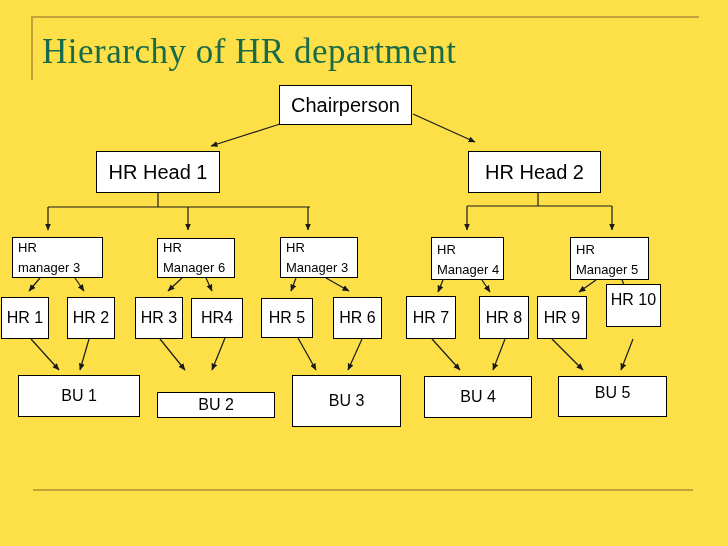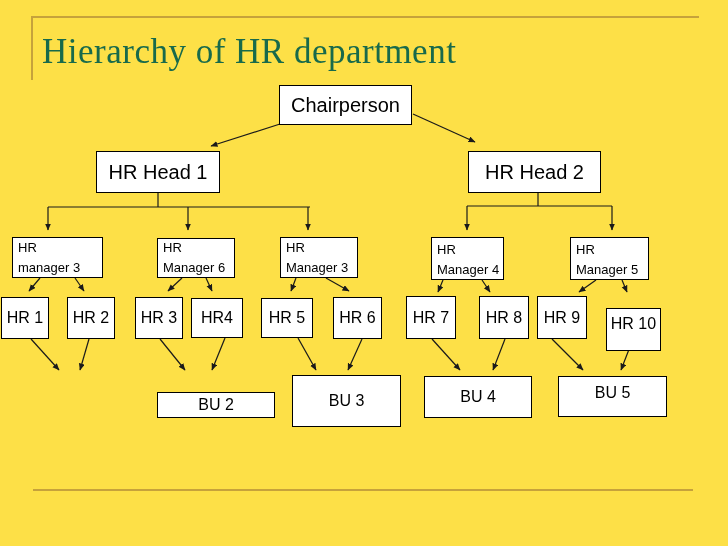--- a/index.html
+++ b/index.html
@@ -133,20 +133,21 @@
 
   <div class="node" style="left:1px; top:297px; width:48px; height:42px;">HR 1</div>
   <div class="node" style="left:67px; top:297px; width:48px; height:42px;">HR 2</div>
   <div class="node" style="left:135px; top:297px; width:48px; height:42px;">HR 3</div>
   <div class="node" style="left:191px; top:298px; width:52px; height:40px;">HR4</div>
   <div class="node" style="left:261px; top:298px; width:52px; height:40px;">HR 5</div>
   <div class="node" style="left:333px; top:297px; width:49px; height:42px;">HR 6</div>
   <div class="node" style="left:406px; top:296px; width:50px; height:43px;">HR 7</div>
   <div class="node" style="left:479px; top:296px; width:50px; height:43px;">HR 8</div>
   <div class="node" style="left:537px; top:296px; width:50px; height:43px;">HR 9</div>
-  <div class="node" style="left:606px; top:308px; width:55px; height:43px; align-items:flex-start; padding-top:6px;">HR 10</div>
+  <div class="node" style="left:606px; top:284px; width:55px; height:43px; align-items:flex-start; padding-top:6px;">HR 10</div>
 
+  <div class="node" style="left:18px; top:375px; width:122px; height:42px;">BU 1</div>
   <div class="node" style="left:157px; top:392px; width:118px; height:26px;">BU 2</div>
   <div class="node" style="left:292px; top:375px; width:109px; height:52px;">BU 3</div>
   <div class="node" style="left:424px; top:376px; width:108px; height:42px;">BU 4</div>
   <div class="node" style="left:558px; top:376px; width:109px; height:41px; align-items:flex-start; padding-top:7px;">BU 5</div>
 
 </div>
 
 </body></html>

